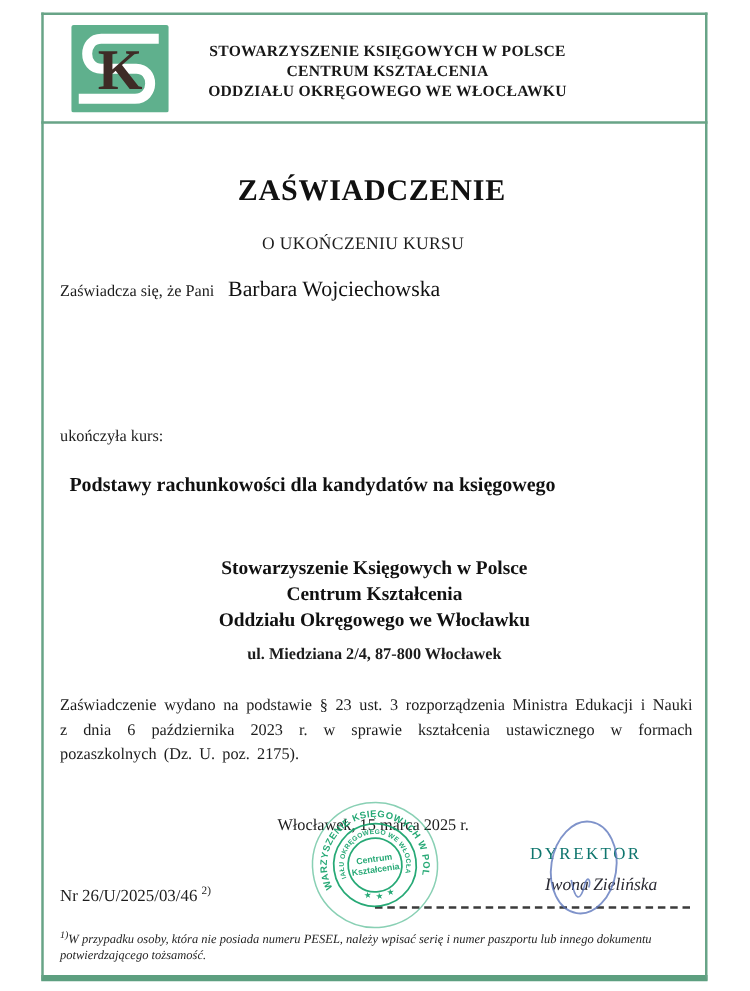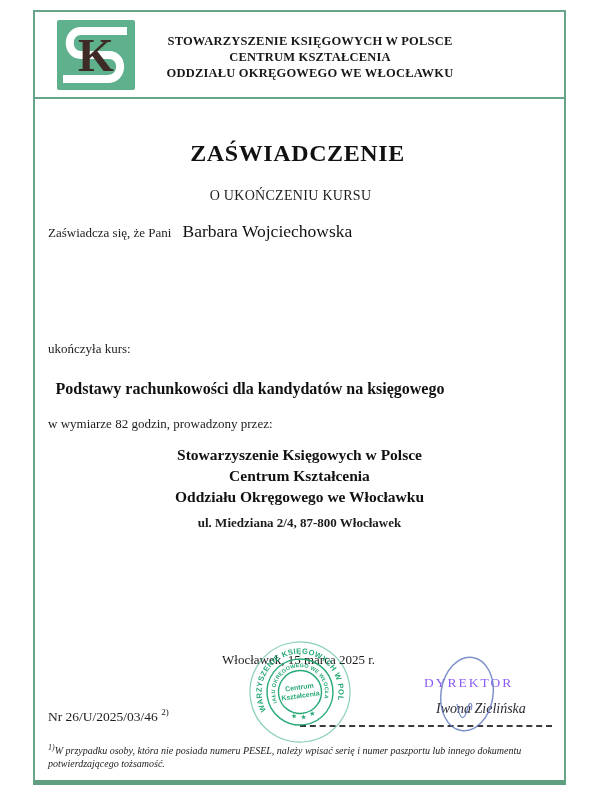--- a/index.html
+++ b/index.html
@@ -30,21 +30,21 @@
   .completed { left:48px; top:341px; font-size:13px; }
   .course-title { left:33px; top:380px; width:434px; text-align:center; font-weight:bold; font-size:16px; color:#111; }
   .duration { left:48px; top:416px; font-size:13px; }
   .provider { left:33px; top:444px; width:533px; text-align:center; font-weight:bold; font-size:15.5px; line-height:21px; color:#111; }
   .address { left:33px; top:515px; width:533px; text-align:center; font-weight:bold; font-size:13px; }
   .legal { left:48px; top:554px; width:506px; font-size:13px; line-height:19.5px; text-align:justify; word-spacing:2.5px; }
   .place-date { left:222px; top:652px; font-size:13px; }
   .cert-number { left:48px; top:707px; font-size:13.5px; }
   .cert-number sup { font-size:9px; }
   .sig-dash-line { left:300px; top:725px; width:252px; border-top:2px dashed #3b3b3b; height:0; }
-  .sig-role { left:424px; top:675px; font-size:13.5px; letter-spacing:2px; color:#8b5cf6; }
+  .sig-role { left:424px; top:675px; font-size:13.5px; letter-spacing:2px; color:#0f766e; }
   .sig-name { left:436px; top:701px; font-size:14px; font-style:italic; color:#2a2a33; }
   .sig-ink { left:428px; top:652px; }
   .stamp { left:246px; top:638px; transform:rotate(-8deg); opacity:0.93; }
   .footnotes { left:48px; top:742px; width:500px; font-size:10px; font-style:italic; line-height:12.5px; color:#222; }
   .footnote { margin-bottom:2px; }
   .footnote sup { font-size:8px; font-style:italic; }
 </style>
 </head>
 <body>
 
@@ -67,29 +67,29 @@
 
   <div class="abs title">ZAŚWIADCZENIE</div>
   <div class="abs subtitle">O UKOŃCZENIU KURSU</div>
 
   <div class="abs attest-line">
     <span>Zaświadcza się, że Pani</span><span class="person-name">Barbara Wojciechowska</span>
   </div>
 
   <div class="abs completed">ukończyła kurs:</div>
   <div class="abs course-title">Podstawy rachunkowości dla kandydatów na księgowego</div>
-  <div class="abs duration">w wymiarze 82 godzin, prowadzony przez:</div>
 
   <div class="abs provider">
     <div>Stowarzyszenie Księgowych w Polsce</div>
     <div>Centrum Kształcenia</div>
     <div>Oddziału Okręgowego we Włocławku</div>
   </div>
   <div class="abs address">ul. Miedziana 2/4, 87-800 Włocławek</div>
 
+  <div class="abs legal">Zaświadczenie wydano na podstawie § 23 ust. 3 rozporządzenia Ministra Edukacji i Nauki z dnia 6 października 2023 r. w sprawie kształcenia ustawicznego w formach pozaszkolnych (Dz. U. poz. 2175).</div>
 
   <div class="abs place-date">Włocławek, 15 marca 2025 r.</div>
 
   <div class="abs sig-dash-line"></div>
   <div class="abs sig-role">DYREKTOR</div>
   <div class="abs sig-name">Iwona Zielińska</div>
 
   <svg class="abs sig-ink" width="78" height="88" viewBox="0 0 78 88">
     <ellipse cx="39" cy="42" rx="26" ry="37" transform="rotate(9 39 42)" fill="none" stroke="#5b74bb" stroke-width="1.5" opacity="0.78"></ellipse>
     <path d="M 29,52 C 32,68 36,71 40,55 C 42,48 45,52 43,58" fill="none" stroke="#5b74bb" stroke-width="1.3" opacity="0.78"></path>

